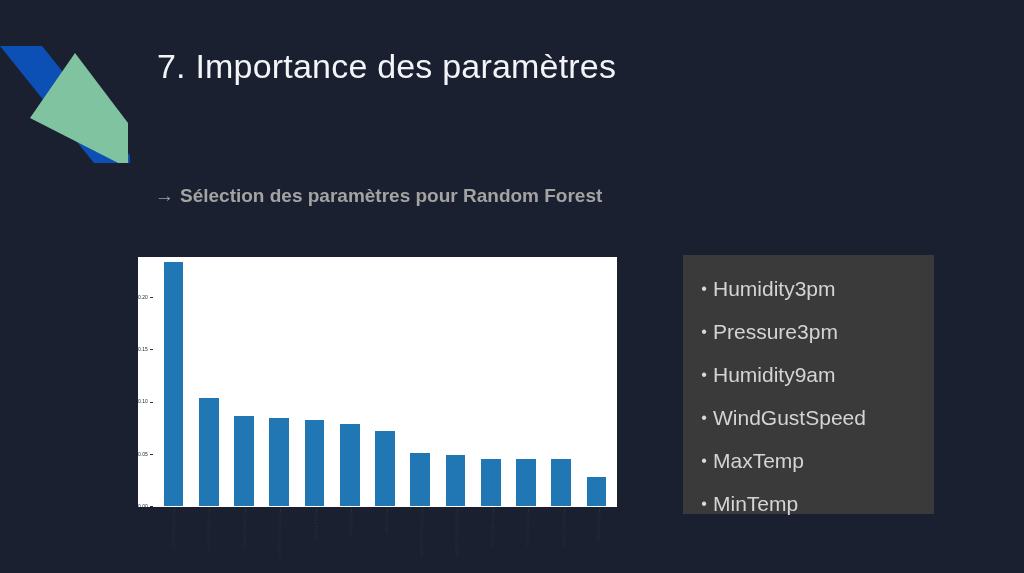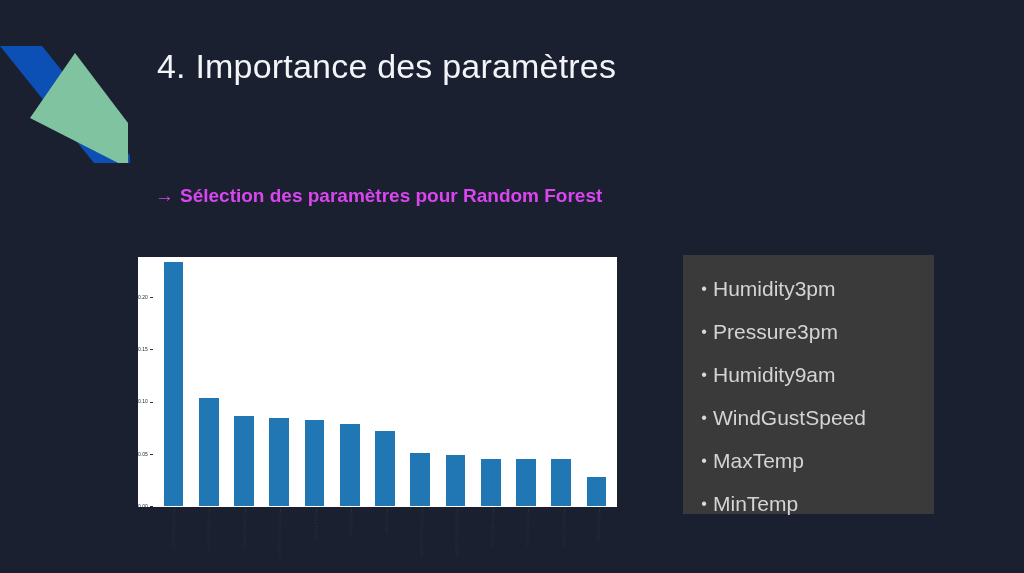--- a/index.html
+++ b/index.html
@@ -37,21 +37,21 @@
     white-space: nowrap;
   }
 
   
   .subtitle {
     position: absolute;
     left: 155px;
     top: 185px;
     font-size: 19px;
     font-weight: 600;
-    color: #d946ef;
+    color: #a3a3a3;
     white-space: nowrap;
   }
   .subtitle .arrow {
     font-weight: 400;
     margin-right: 6px;
   }
 
   
   .chart-panel {
     position: absolute;
@@ -179,21 +179,21 @@
 </head>
 <body>
 
 <div class="logo">
   <svg width="130" height="135" viewBox="0 0 130 135">
     <polygon points="0,18 42,18 140,140 98,140" fill="#0d50b5"></polygon>
     <polygon points="30,90 75,25 128,95 128,140" fill="#7fc3a0"></polygon>
   </svg>
 </div>
 
-<div class="slide-title">4. Importance des paramètres</div>
+<div class="slide-title">7. Importance des paramètres</div>
 
 <div class="subtitle">
   <span class="arrow">→</span><span>Sélection des paramètres pour Random Forest</span>
 </div>
 
 <div class="chart-panel">
   <div class="plot-area">
     <div class="bars" id="bars">
         <div class="bar-slot">
           <div class="bar" title="Humidity3pm: 0.233" style="height: 100.215%;"></div>

